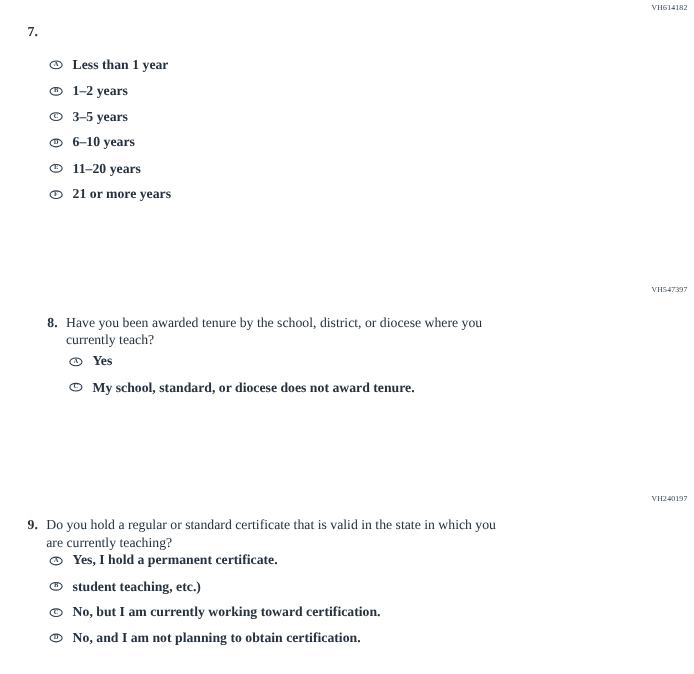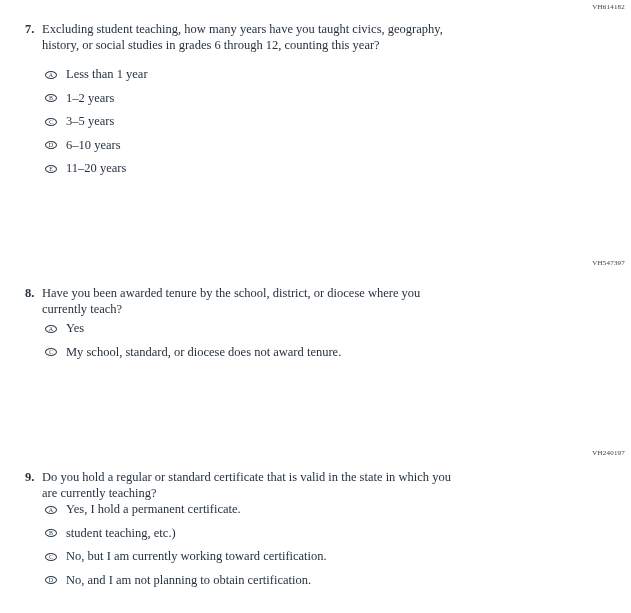--- a/index.html
+++ b/index.html
@@ -20,21 +20,21 @@
     letter-spacing:.2px;
     color:#33404e;
   }
   .question{display:flex;padding-left:25px;}
   .qnum{
     flex:none;width:17px;
     font-weight:bold;
     font-size:12.5px;line-height:15.5px;
   }
   .qtext{font-size:12.5px;line-height:15.5px;}
-  .options{padding-left:45px;}
+  .options{padding-left:45px;font-weight:bold;}
   .option{display:flex;margin-bottom:8.5px;}
   .bubble{
     flex:none;
     width:12px;height:8px;
     border:1px solid #2e3d4c;
     border-radius:50%;
     margin-top:3.5px;margin-right:9px;
     display:flex;align-items:center;justify-content:center;
     font-size:6px;line-height:6px;
     color:#2e3d4c;
@@ -44,24 +44,20 @@
 </style>
 </head>
 <body>
 
 <div class="page">
 
   <div class="section" style="top:3px;">
     <div class="code">VH614182</div>
     <div class="question" style="margin-top:11px;">
       <div class="qnum">7.</div>
-      <div class="qtext">
-        <div>Excluding student teaching, how many years have you taught civics, geography,</div>
-        <div>history, or social studies in grades 6 through 12, counting this year?</div>
-      </div>
     </div>
     <div class="options" style="margin-top:14px;">
       <div class="option">
         <div class="bubble">A</div>
         <div class="olabel">Less than 1 year</div>
       </div>
       <div class="option">
         <div class="bubble">B</div>
         <div class="olabel">1–2 years</div>
       </div>
@@ -70,24 +66,28 @@
         <div class="olabel">3–5 years</div>
       </div>
       <div class="option">
         <div class="bubble">D</div>
         <div class="olabel">6–10 years</div>
       </div>
       <div class="option">
         <div class="bubble">E</div>
         <div class="olabel">11–20 years</div>
       </div>
+      <div class="option">
+        <div class="bubble">F</div>
+        <div class="olabel">21 or more years</div>
+      </div>
     </div>
   </div>
 
-  <div class="section" style="top:259px;">
+  <div class="section" style="top:259px;padding-left:18px;">
     <div class="code">VH547397</div>
     <div class="question" style="margin-top:19px;">
       <div class="qnum">8.</div>
       <div class="qtext">
         <div>Have you been awarded tenure by the school, district, or diocese where you</div>
         <div>currently teach?</div>
       </div>
     </div>
     <div class="options" style="margin-top:4px;">
       <div class="option">

